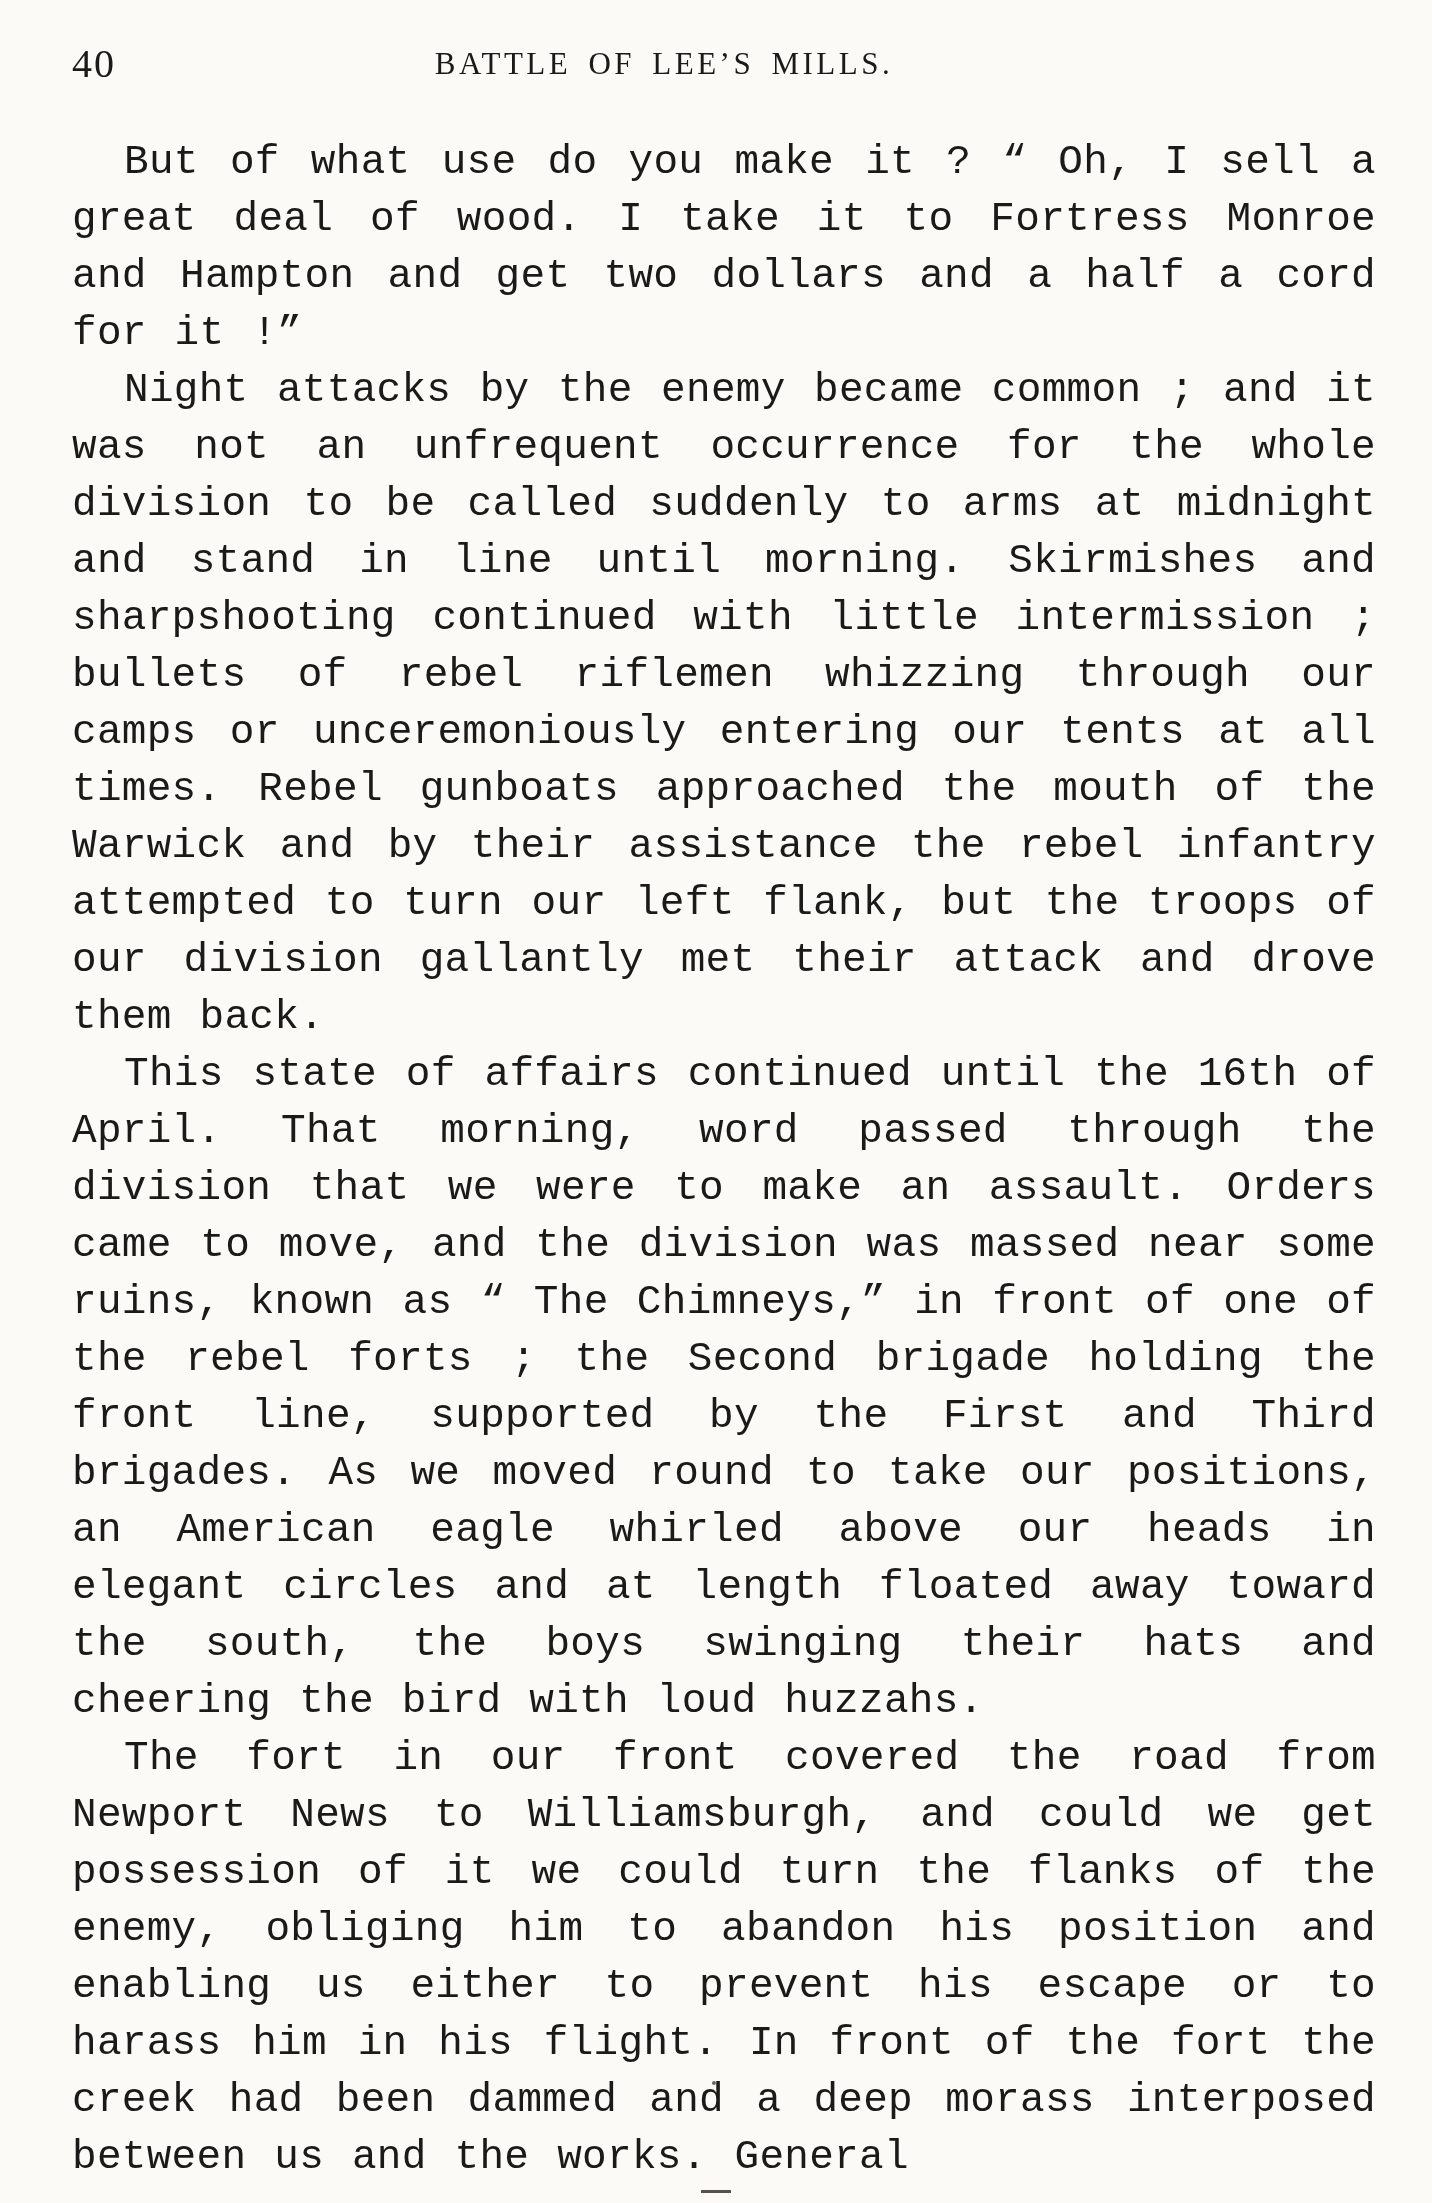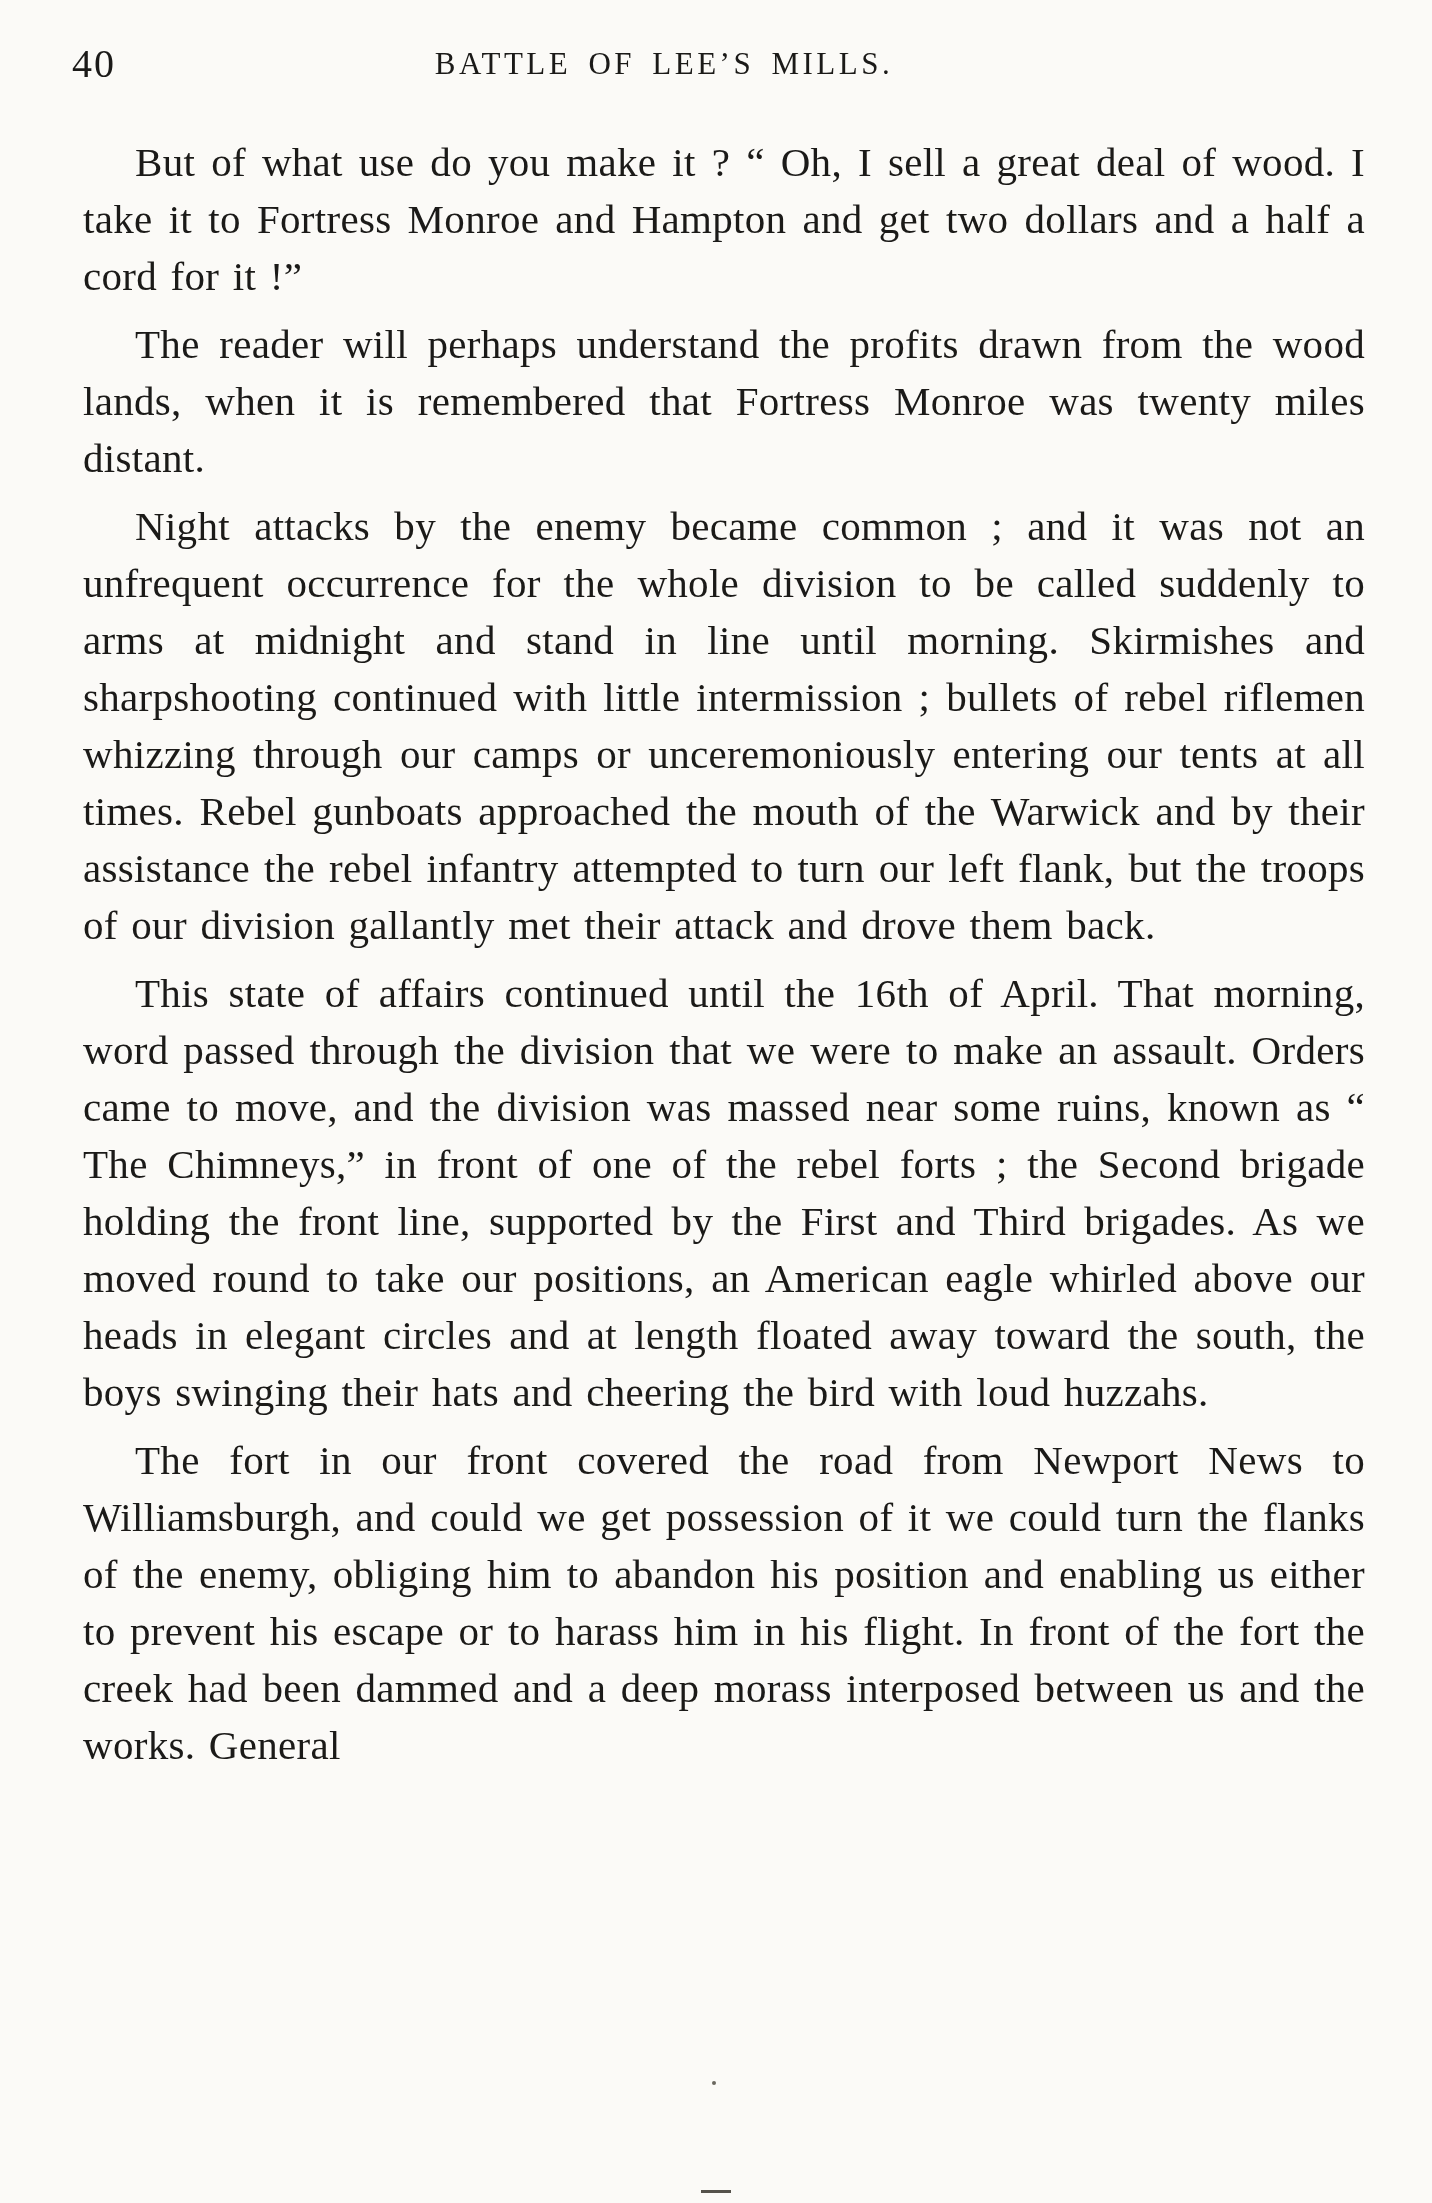--- a/index.html
+++ b/index.html
@@ -40,27 +40,28 @@
     top: 6px;
     text-align: center;
     font-size: 31px;
     letter-spacing: 3.5px;
     word-spacing: 6px;
   }
   .body-text {
     margin-top: 42px;
   }
   .body-text p {
-    margin: 11px;
+    margin: 0;
     font-size: 41px;
     line-height: 57px;
     text-align: justify;
     text-indent: 52px;
     letter-spacing: 0.3px;
     word-spacing: 3px;
+    font-family: Liberation Mono, monospace;
   }
   .scan-dot {
     position: absolute;
     left: 712px;
     bottom: 118px;
     width: 4px;
     height: 4px;
     border-radius: 50%;
     background: #6a675f;
   }
@@ -79,21 +80,20 @@
 
 <div class="page">
 
   <div class="running-head">
     <span class="page-number">40</span>
     <span class="head-title">BATTLE OF LEE’S MILLS.</span>
   </div>
 
   <div class="body-text">
     <p>But of what use do you make it ? “ Oh, I sell a great deal of wood.  I take it to Fortress Monroe and Hampton and get two dollars and a half a cord for it !”</p>
-    <p>The reader will perhaps understand the profits drawn from the wood lands, when it is remembered that Fortress Monroe was twenty miles distant.</p>
     <p>Night attacks by the enemy became common ; and it was not an unfrequent occurrence for the whole division to be called suddenly to arms at midnight and stand in line until morning.  Skirmishes and sharpshooting continued with little intermission ; bullets of rebel riflemen whizzing through our camps or unceremoniously entering our tents at all times.  Rebel gunboats approached the mouth of the Warwick and by their assistance the rebel infantry attempted to turn our left flank, but the troops of our division gallantly met their attack and drove them back.</p>
     <p>This state of affairs continued until the 16th of April. That morning, word passed through the division that we were to make an assault.  Orders came to move, and the division was massed near some ruins, known as “ The Chimneys,” in front of one of the rebel forts ; the Second brigade holding the front line, supported by the First and Third brigades.  As we moved round to take our positions, an American eagle whirled above our heads in elegant circles and at length floated away toward the south, the boys swinging their hats and cheering the bird with loud huzzahs.</p>
     <p>The fort in our front covered the road from Newport News to Williamsburgh, and could we get possession of it we could turn the flanks of the enemy, obliging him to abandon his position and enabling us either to prevent his escape or to harass him in his flight.  In front of the fort the creek had been dammed and a deep morass interposed between us and the works.  General</p>
   </div>
 
   <div class="scan-dot"></div>
   <div class="printers-rule"></div>
 
 </div>
 

